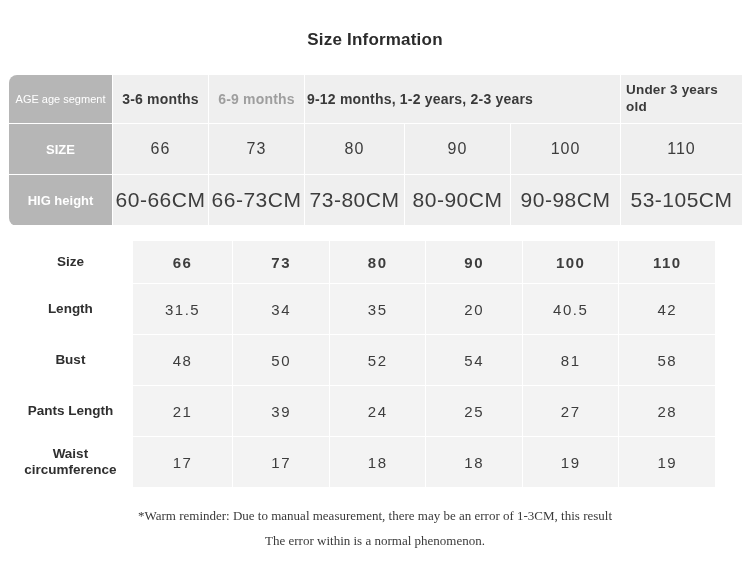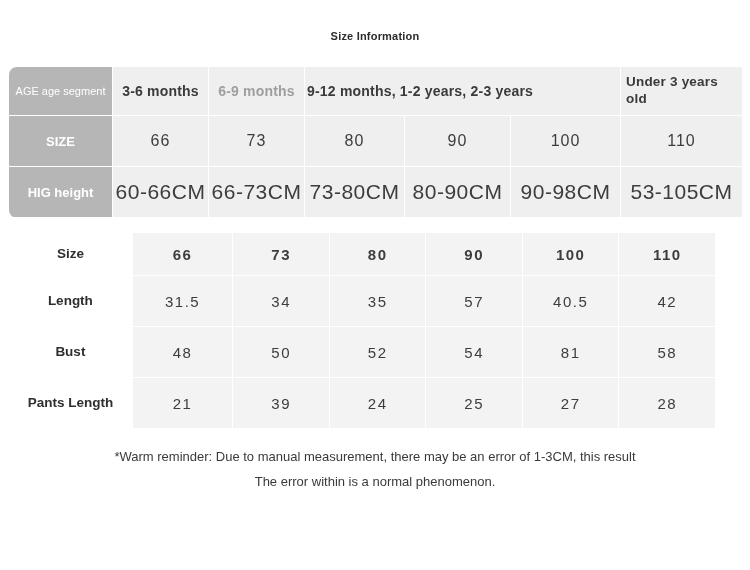--- a/index.html
+++ b/index.html
@@ -14,21 +14,21 @@
     color: #333333;
     overflow: hidden;
   }
   .page {
     position: relative;
     width: 750px;
     height: 570px;
   }
   .title {
     text-align: center;
-    font-size: 11px;
+    font-size: 17px;
     font-weight: bold;
     color: #2b2b2b;
     margin-top: 30px;
     letter-spacing: 0.2px;
   }
 
   
   .table1-wrap {
     margin: 24px 8px 0 8px;
   }
@@ -140,20 +140,21 @@
 
   
   .notes {
     margin-top: 16px;
     text-align: center;
   }
   .note-line {
     font-size: 13px;
     color: #3a3a3a;
     line-height: 1.9;
+    font-family: Liberation Serif, serif;
   }
 </style>
 </head>
 <body>
 
 <div class="page">
 
   <div class="title">Size Information</div>
 
   <div class="table1-wrap">
@@ -216,21 +217,21 @@
           <td class="sizehdr sizeval">80</td>
           <td class="sizehdr sizeval">90</td>
           <td class="sizehdr sizeval">100</td>
           <td class="sizehdr sizeval">110</td>
         </tr>
         <tr>
           <td class="rowlabel">Length</td>
           <td class="val">31.5</td>
           <td class="val">34</td>
           <td class="val">35</td>
-          <td class="val">57</td>
+          <td class="val">20</td>
           <td class="val">40.5</td>
           <td class="val">42</td>
         </tr>
         <tr>
           <td class="rowlabel">Bust</td>
           <td class="val">48</td>
           <td class="val">50</td>
           <td class="val">52</td>
           <td class="val">54</td>
           <td class="val">81</td>
@@ -238,20 +239,29 @@
         </tr>
         <tr>
           <td class="rowlabel">Pants Length</td>
           <td class="val">21</td>
           <td class="val">39</td>
           <td class="val">24</td>
           <td class="val">25</td>
           <td class="val">27</td>
           <td class="val">28</td>
         </tr>
+        <tr>
+          <td class="rowlabel">Waist circumference</td>
+          <td class="val">17</td>
+          <td class="val">17</td>
+          <td class="val">18</td>
+          <td class="val">18</td>
+          <td class="val">19</td>
+          <td class="val">19</td>
+        </tr>
       </tbody>
     </table>
   </div>
 
   <div class="notes">
     <div class="note-line">*Warm reminder: Due to manual measurement, there may be an error of 1-3CM, this result</div>
     <div class="note-line">The error within is a normal phenomenon.</div>
   </div>
 
 </div>

